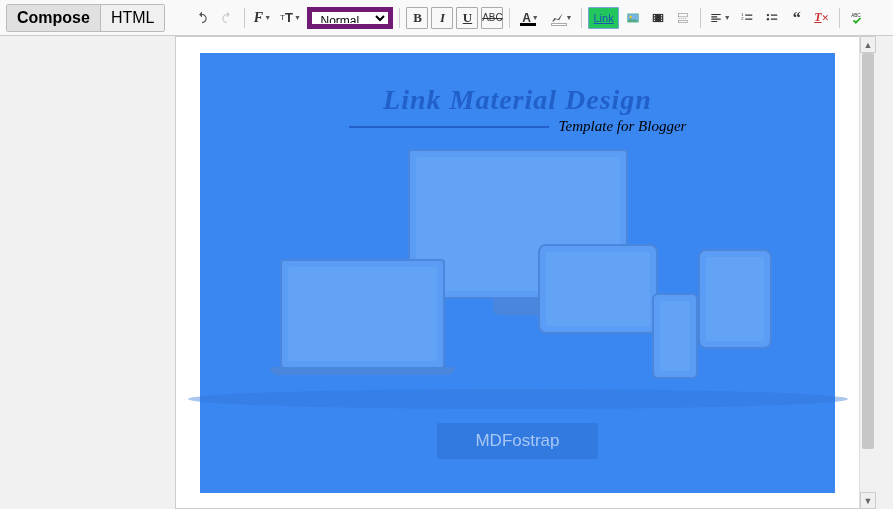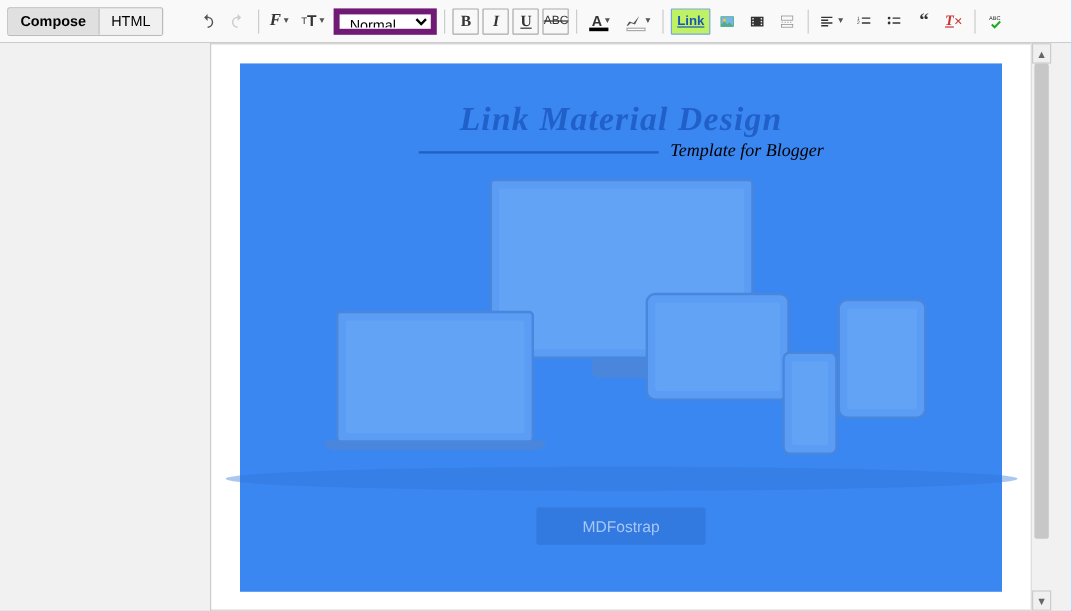--- a/index.html
+++ b/index.html
@@ -2,26 +2,26 @@
 <html><head>
 <meta charset="utf-8">
 <style>
 * { box-sizing: border-box; margin: 0; padding: 0; }
 body { font-family: Arial, sans-serif; font-size: 12px; background: #f1f1f1; width: 893px; height: 509px; overflow: hidden; }
 
 .toolbar { background: #f9f9f9; border-bottom: 1px solid #ccc; padding: 4px 6px; display: flex; align-items: center; gap: 3px; height: 36px; }
 .toolbar-sep { width: 1px; height: 20px; background: #ccc; margin: 0 3px; }
 
 .mode-tabs { display: flex; border: 1px solid #bbb; border-radius: 2px; overflow: hidden; }
-.mode-tab { padding: 4px 10px; background: #f0f0f0; font-size: 12px; cursor: pointer; border: none; font-family: Arial; }
+.mode-tab { padding: 4px 10px; background: #f0f0f0; font-size: 16px; cursor: pointer; border: none; font-family: Arial; }
 .mode-tab.active { background: #e0e0e0; font-weight: bold; }
 .mode-tab + .mode-tab { border-left: 1px solid #bbb; }
 
 .tb-btn { width: 22px; height: 22px; display: inline-flex; align-items: center; justify-content: center; border: 1px solid transparent; background: transparent; cursor: pointer; border-radius: 1px; font-size: 12px; color: #333; }
-.tb-btn.active { border-color: #7aa7d8; background: #bef264; font-weight: bold; }
+.tb-btn.active { border-color: #7aa7d8; background: #22c55e; }
 
 .font-select { border: 5px solid #701a75; height: 22px; font-size: 12px; padding: 1px 4px; background: #fff; width: 86px; text-decoration: underline; }
 
 .tb-btn.fmt { border: 1px solid #aaa; background: #f8f8f8; font-weight: bold; font-family: "Times New Roman", serif; font-size: 13px; }
 .tb-btn.fmt.italic { font-style: italic; }
 .tb-btn.fmt.underline { text-decoration: underline; }
 .tb-btn.fmt.strike { text-decoration: line-through; font-family: Arial; font-size: 10px; font-weight: normal; }
 
 .color-btn { position: relative; }
 .color-btn .underline-bar { position: absolute; bottom: 2px; left: 3px; right: 7px; height: 3px; }
@@ -47,21 +47,21 @@
 .device { position: absolute; background: #5b9df5; border: 2px solid #4a86db; border-radius: 4px; }
 .device.monitor { width: 220px; height: 150px; left: 140px; top: 0; }
 .device.monitor::after { content:""; position:absolute; bottom:-18px; left:50%; transform:translateX(-50%); width:50px; height:16px; background:#4a86db; border-radius: 2px 2px 6px 6px; }
 .device.laptop { width: 165px; height: 110px; left: 12px; top: 110px; }
 .device.laptop::after { content:""; position:absolute; bottom:-8px; left:-12px; right:-12px; height:8px; background:#4a86db; border-radius:0 0 8px 8px; }
 .device.tablet-l { width: 120px; height: 90px; left: 270px; top: 95px; border-radius: 8px; }
 .device.tablet-r { width: 74px; height: 100px; left: 430px; top: 100px; border-radius: 8px; }
 .device.phone { width: 46px; height: 86px; left: 384px; top: 144px; border-radius: 6px; }
 .device-inner { position: absolute; inset: 6px; background: #69a6f6; opacity: .6; border-radius: 2px; }
 .floor { position: absolute; bottom: -10px; left: -80px; right: -80px; height: 20px; background: #2f72d6; opacity:.4; border-radius: 50%; }
-.ci-button { margin-top: 24px; background: #3279e0; color: #a7c7f5; padding: 8px 38px; font-size: 13px; border-radius: 2px; }
+.ci-button { margin-top: 24px; background: #3279e0; color: #a7c7f5; padding: 8px 38px; font-size: 17px; border-radius: 2px; }
 
 svg { width: 14px; height: 14px; }
 </style>
 </head>
 <body>
 
 <div class="toolbar">
   <div class="mode-tabs">
     <button class="mode-tab active">Compose</button>
     <button class="mode-tab">HTML</button>

